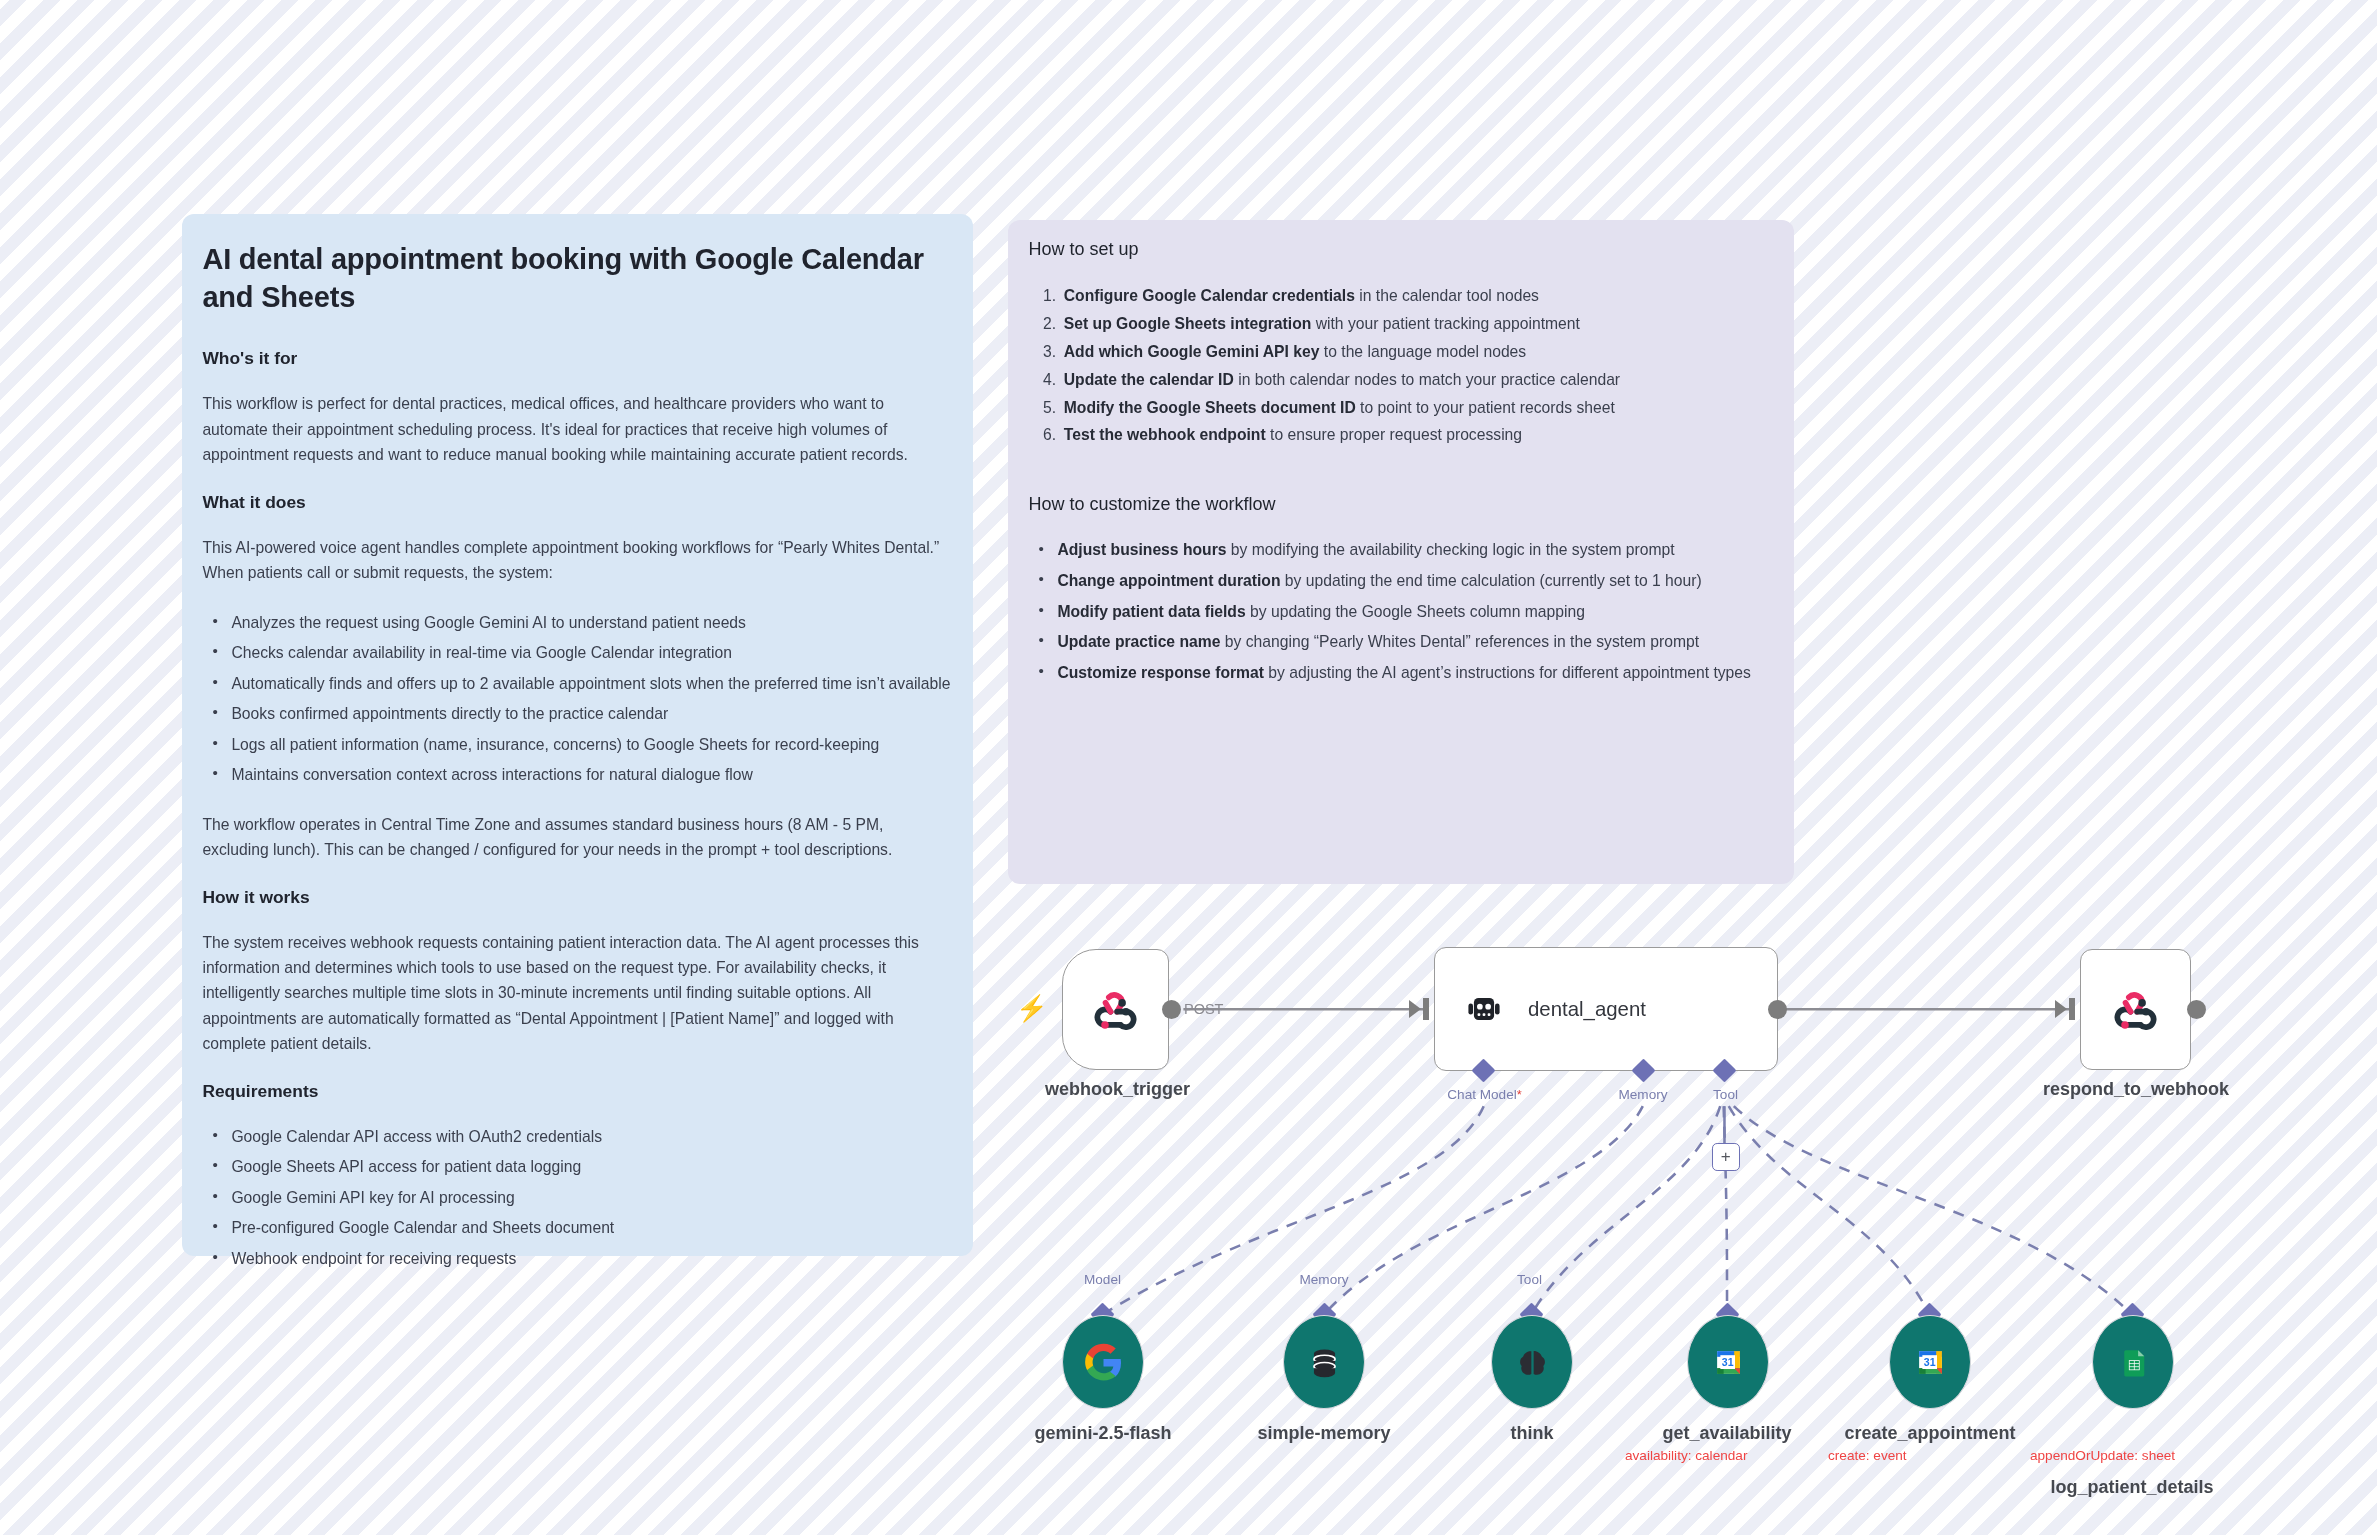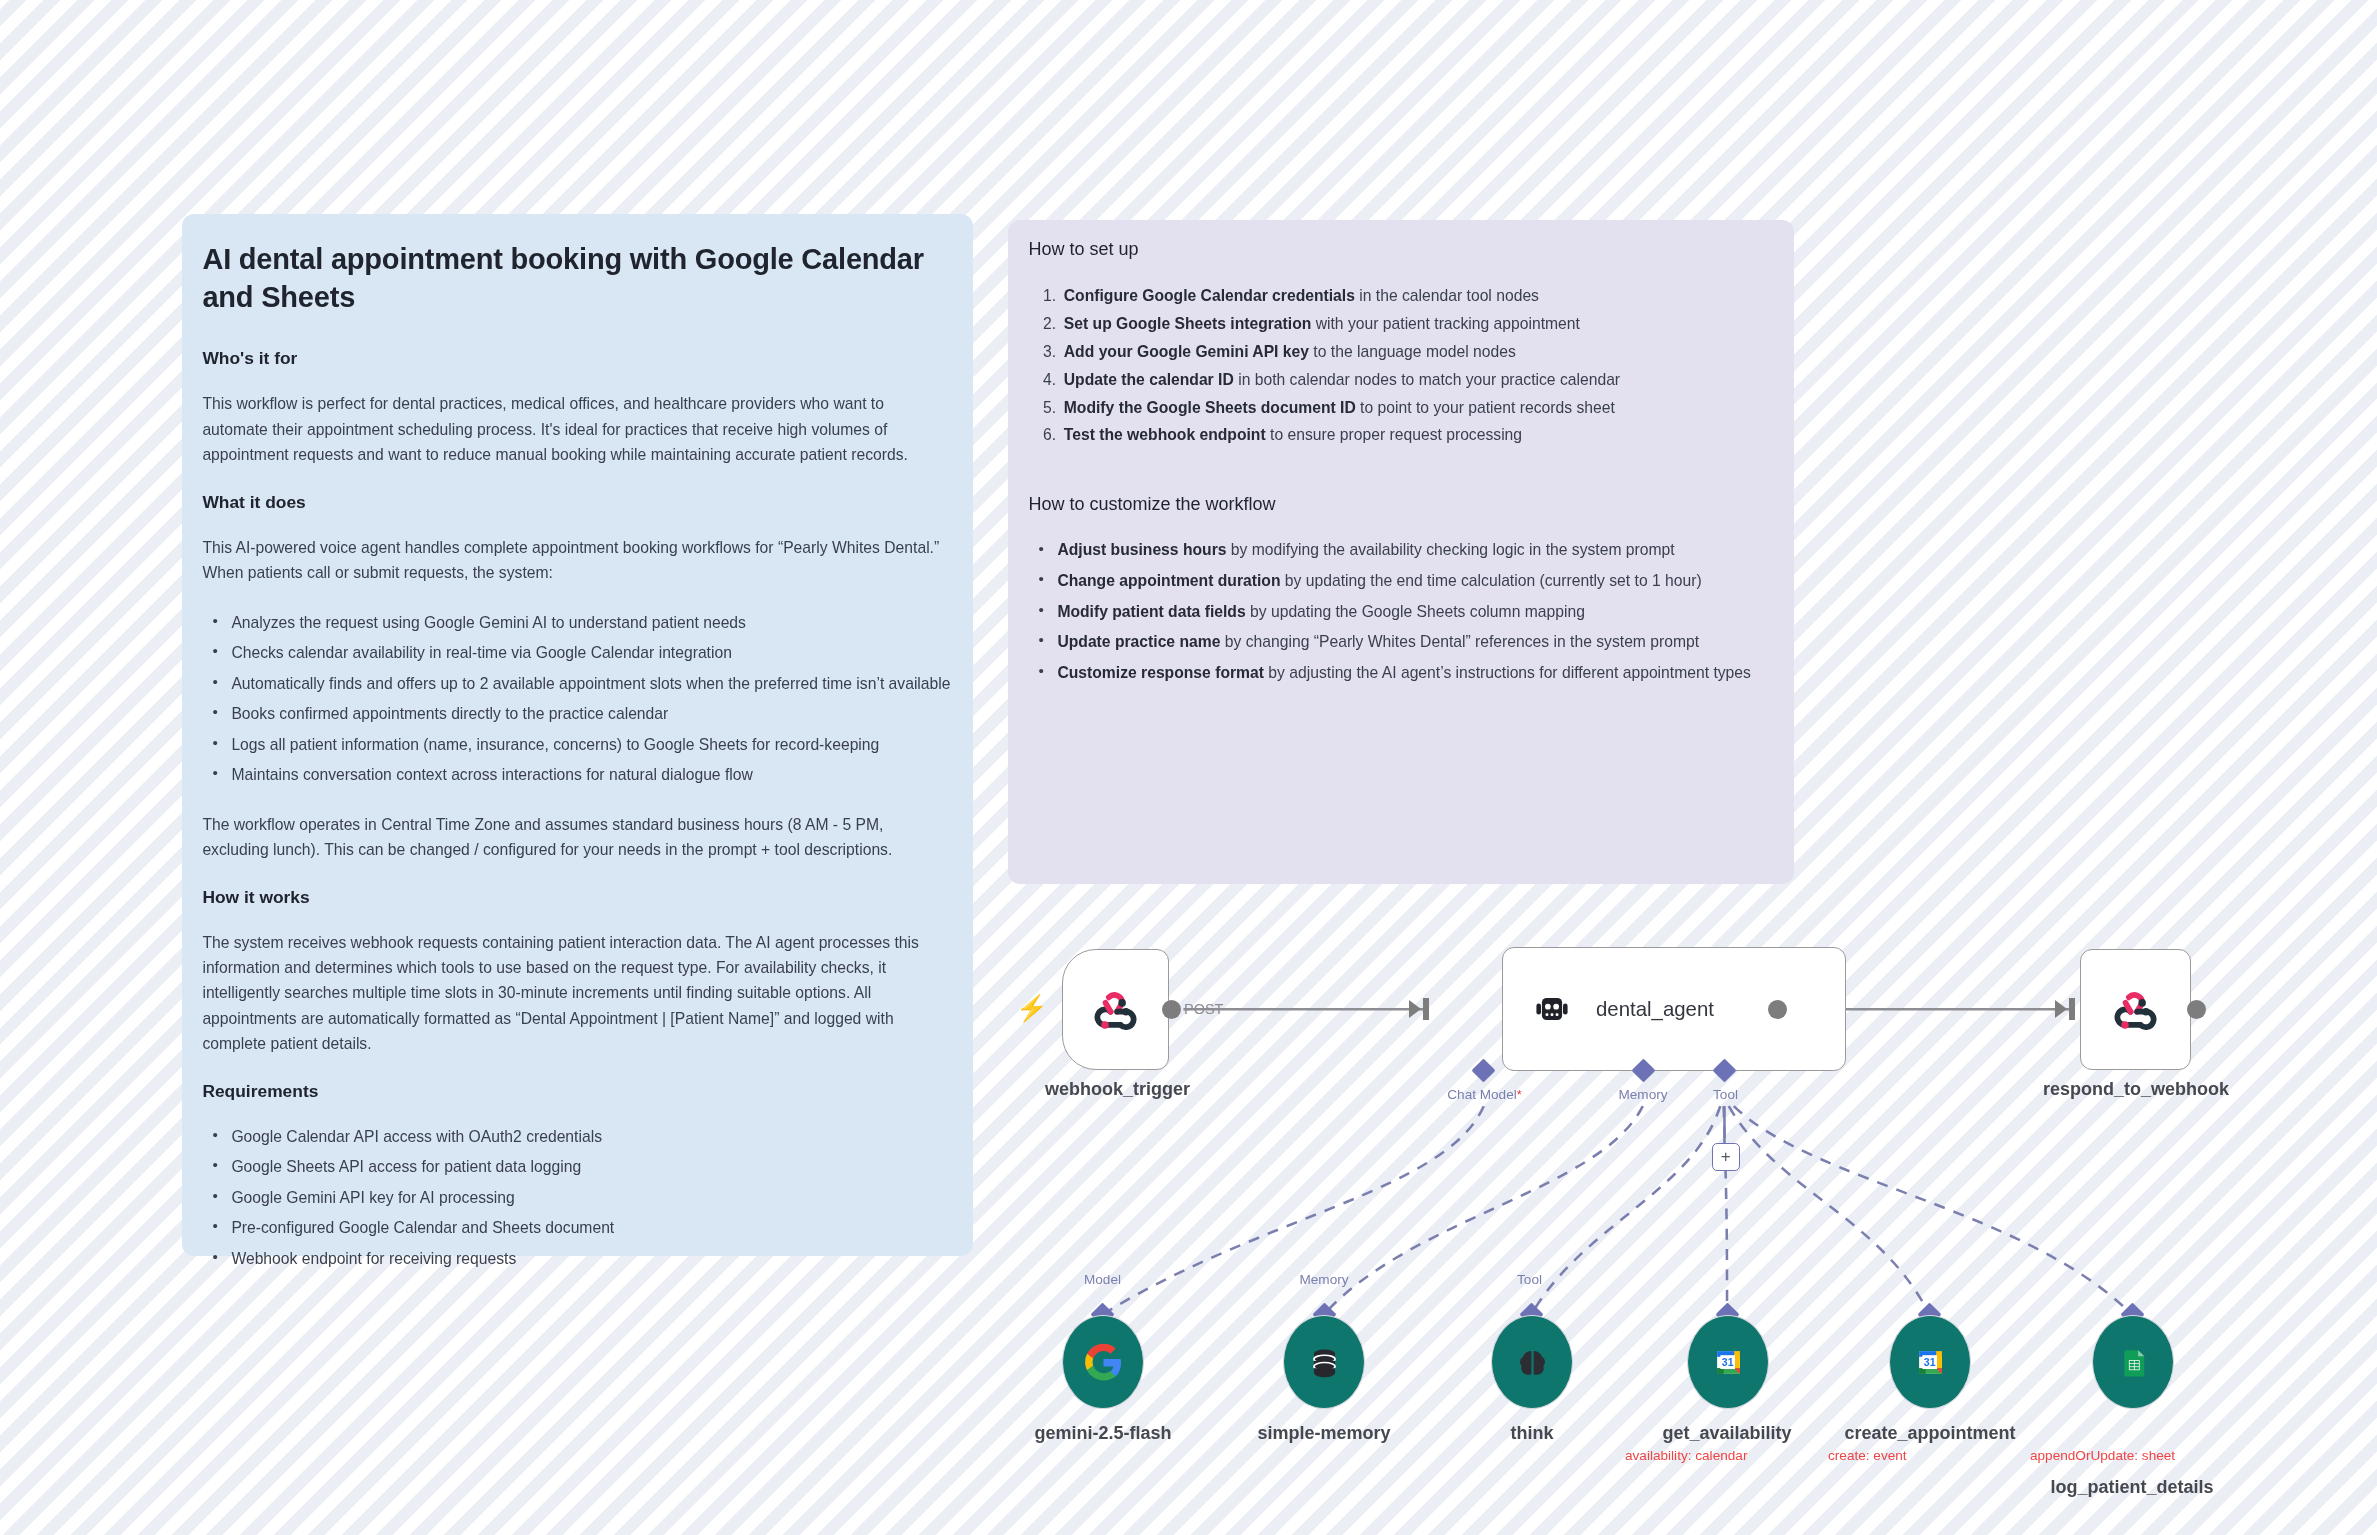--- a/index.html
+++ b/index.html
@@ -298,21 +298,21 @@
     <li>Pre-configured Google Calendar and Sheets document</li>
     <li>Webhook endpoint for receiving requests</li>
   </ul>
 </div>
 
 <div id="note-purple">
   <h2>How to set up</h2>
   <ol>
     <li><b>Configure Google Calendar credentials</b><span> in the calendar tool nodes</span></li>
     <li><b>Set up Google Sheets integration</b><span> with your patient tracking appointment</span></li>
-    <li><b>Add your Google Gemini API key</b><span> to the language model nodes</span></li>
+    <li><b>Add which Google Gemini API key</b><span> to the language model nodes</span></li>
     <li><b>Update the calendar ID</b><span> in both calendar nodes to match your practice calendar</span></li>
     <li><b>Modify the Google Sheets document ID</b><span> to point to your patient records sheet</span></li>
     <li><b>Test the webhook endpoint</b><span> to ensure proper request processing</span></li>
   </ol>
 
   <h2 class="second">How to customize the workflow</h2>
   <ul>
     <li><b>Adjust business hours</b><span> by modifying the availability checking logic in the system prompt</span></li>
     <li><b>Change appointment duration</b><span> by updating the end time calculation (currently set to 1 hour)</span></li>
     <li><b>Modify patient data fields</b><span> by updating the Google Sheets column mapping</span></li>
@@ -348,21 +348,21 @@
       <path d="M19.5 26 l-4.5 -8" fill="none" stroke="#ea2c65" stroke-width="5.2" stroke-linecap="round"></path>
       <circle cx="30" cy="18" r="3.4" fill="#22303a"></circle>
       <circle cx="33.5" cy="26" r="3.4" fill="#22303a"></circle>
       <circle cx="14.5" cy="38" r="3.4" fill="#ea2c65"></circle>
     </svg>
   </div>
   <div class="port-out" style="left:1162px; top:1000px;"></div>
   <div class="edge-label" style="left:1184px; top:1001px;">POST</div>
   <div class="node-label" style="left:1045px; top:1079px; width:141px;">webhook_trigger</div>
 
-  <div class="node node-agent" style="left:1502px; top:947px;">
+  <div class="node node-agent" style="left:1434px; top:947px;">
     <svg width="44" height="44" viewBox="0 0 48 48">
       <rect x="13" y="12" width="22" height="24" rx="5" fill="#1f2228"></rect>
       <rect x="7" y="18" width="5" height="12" rx="2.5" fill="#1f2228"></rect>
       <rect x="36" y="18" width="5" height="12" rx="2.5" fill="#1f2228"></rect>
       <circle cx="19.5" cy="21.5" r="3.1" fill="#ffffff"></circle>
       <circle cx="28.5" cy="21.5" r="3.1" fill="#ffffff"></circle>
       <rect x="17" y="28.5" width="3" height="3" rx="1" fill="#ffffff"></rect>
       <rect x="22.5" y="28.5" width="3" height="3" rx="1" fill="#ffffff"></rect>
       <rect x="28" y="28.5" width="3" height="3" rx="1" fill="#ffffff"></rect>
     </svg>

